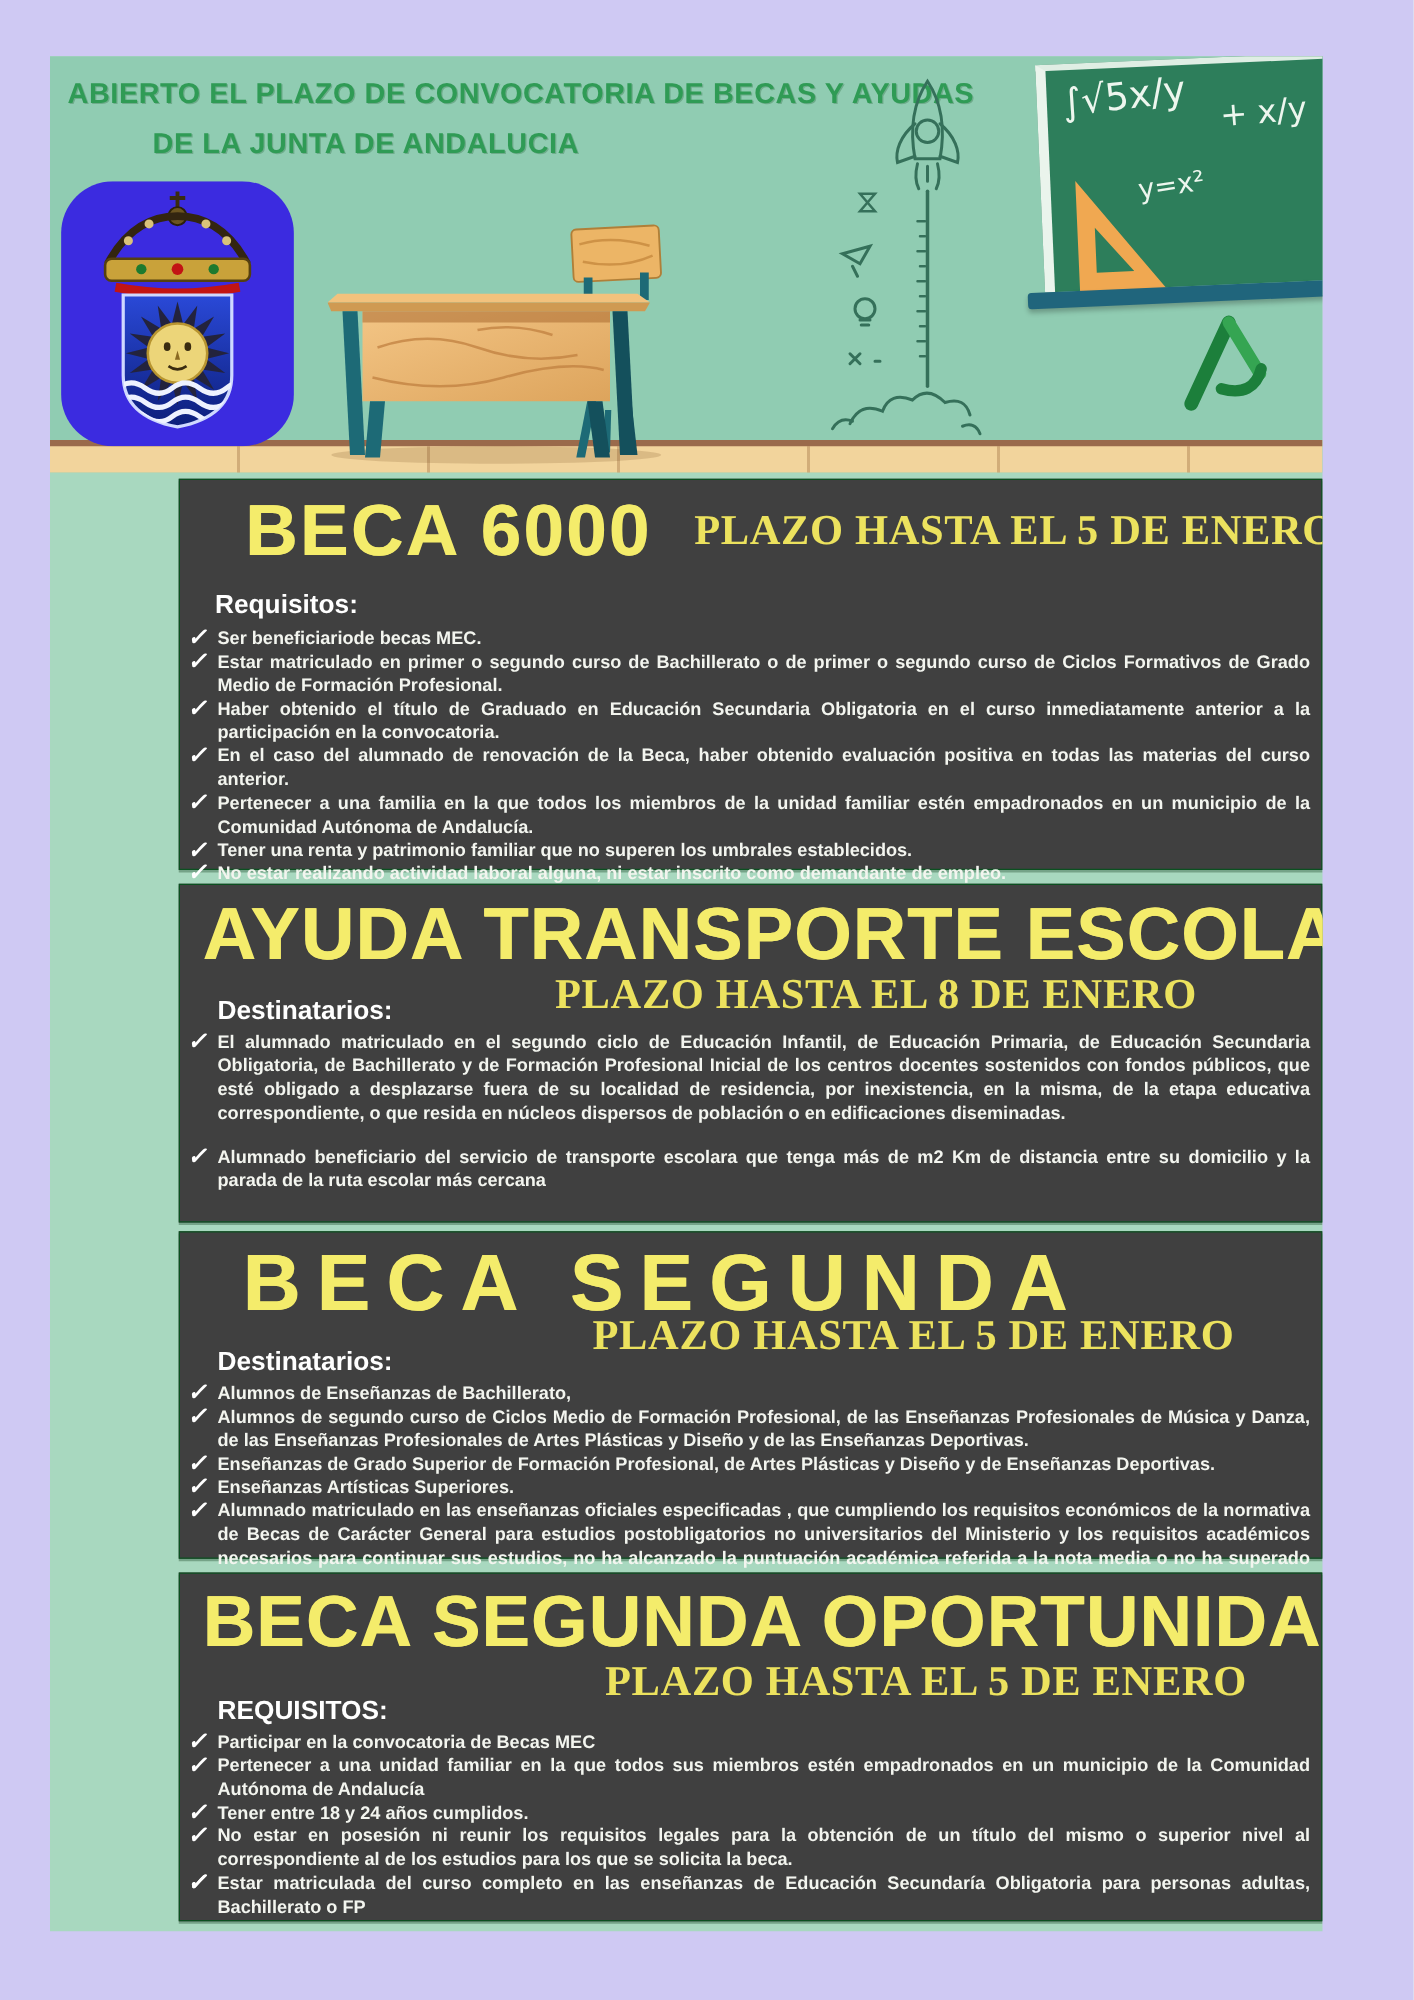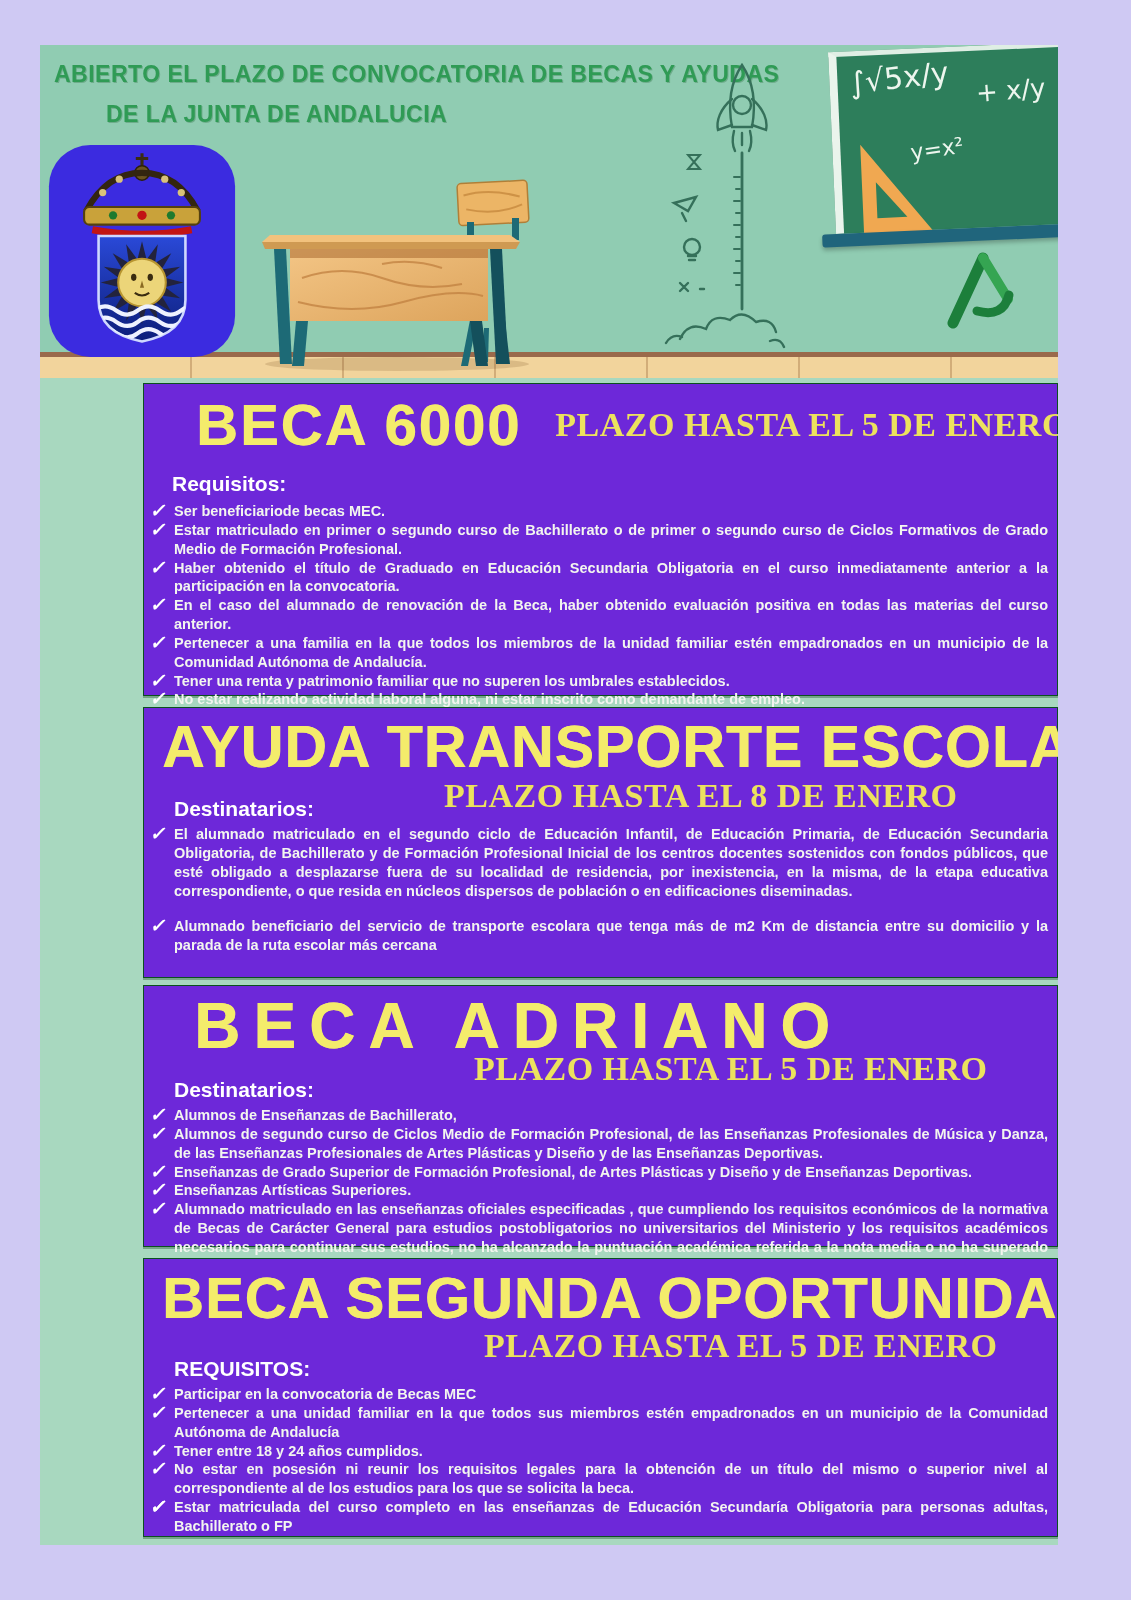--- a/index.html
+++ b/index.html
@@ -5,40 +5,40 @@
   html,body{margin:0;padding:0;}
   body{font-family:"Liberation Sans",sans-serif;}
   .canvas{position:relative;width:1131px;height:1600px;background:#cfc9f3;overflow:hidden;}
   .sheet{position:absolute;left:40px;top:45px;width:1018px;height:1500px;background:#a8d8bf;overflow:hidden;}
 
   
   .hero{position:absolute;left:0;top:0;width:1018px;height:333px;background:#90ccb2;}
   .headline{position:absolute;font-weight:700;font-size:23px;letter-spacing:.5px;color:#2f9b55;
             text-shadow:1px 1px 0 rgba(20,90,40,.28);white-space:nowrap;}
   .headline.l1{left:14px;top:16px;}
-  .headline.l2{left:66px;top:56px;}
+  .headline.l2{left:82px;top:56px;}
   .floor{position:absolute;left:0;bottom:0;width:100%;height:26px;background:#f2d49c;
          border-top:5px solid #9a6a4b;box-sizing:border-box;
          background-image:repeating-linear-gradient(90deg,rgba(0,0,0,0) 0 150px,rgba(150,100,55,.35) 150px 152px);}
   .coat{position:absolute;left:6px;top:100px;width:192px;height:212px;}
   .deskart{position:absolute;left:222px;top:133px;width:284px;height:198px;}
   .rocketart{position:absolute;left:612px;top:12px;width:145px;height:300px;}
   .board{position:absolute;left:792px;top:2px;width:232px;height:182px;background:#2d7e5b;
          border-left:8px solid #eaf4ec;border-top:5px solid #dfeee4;transform:rotate(-2.5deg);box-sizing:border-box;}
   .board .tray{position:absolute;left:-22px;right:-8px;bottom:-13px;height:13px;background:#20657c;border-radius:3px;
                box-shadow:0 3px 4px rgba(0,0,0,.25);}
   .chalk{position:absolute;color:#edf6ee;font-family:"DejaVu Sans",sans-serif;font-weight:400;}
   .chalk.f1{left:12px;top:6px;font-size:30px;transform:rotate(-4deg);}
   .chalk.f2{right:16px;top:26px;font-size:26px;transform:rotate(-2deg);}
   .chalk.f3{left:70px;top:84px;font-size:22px;transform:rotate(-6deg);}
   .setsquare{position:absolute;left:6px;bottom:-8px;width:92px;height:108px;}
   .alogo{position:absolute;left:903px;top:206px;width:74px;height:78px;}
 
   
-  .panel{position:absolute;left:103px;width:915px;background:#6d28d9;border:1px solid #0b5020;
+  .panel{position:absolute;left:103px;width:915px;background:#404040;border:1px solid #0b5020;
          box-sizing:border-box;color:#f3f5ef;box-shadow:0 2px 0 rgba(0,40,10,.3);}
   .p1{top:338px;height:313px;}
   .p2{top:662px;height:271px;}
   .p3{top:940px;height:262px;}
   .p4{top:1213px;height:279px;}
 
   .ptitle{font-weight:700;color:#f4ec6b;line-height:1;white-space:nowrap;text-shadow:.6px 0 currentColor;}
   .deadline{font-family:"Liberation Serif",serif;font-weight:700;font-size:34px;color:#ece25e;
             letter-spacing:.5px;white-space:nowrap;}
   .label{font-size:21px;font-weight:700;color:#ffffff;}
@@ -297,21 +297,21 @@
           </li>
 
           <li class="check-item">
             <i class="check">✓</i>
             <span class="item-text">Alumnado beneficiario del servicio de transporte escolara que tenga más de m2 Km de distancia entre su domicilio y la parada  de la ruta escolar más cercana</span>
           </li>
         </ul>
     </section>
 
     <section class="panel p3">
-      <div class="ptitle title3">BECA ADRIANO</div>
+      <div class="ptitle title3">BECA SEGUNDA</div>
       <div class="subrow">
         <div class="deadline">PLAZO HASTA EL 5 DE ENERO</div>
         <div class="label">Destinatarios:</div>
       </div>
       <ul class="checklist">
 
           <li class="check-item">
             <i class="check">✓</i>
             <span class="item-text">Alumnos de Enseñanzas de Bachillerato,</span>
           </li>

